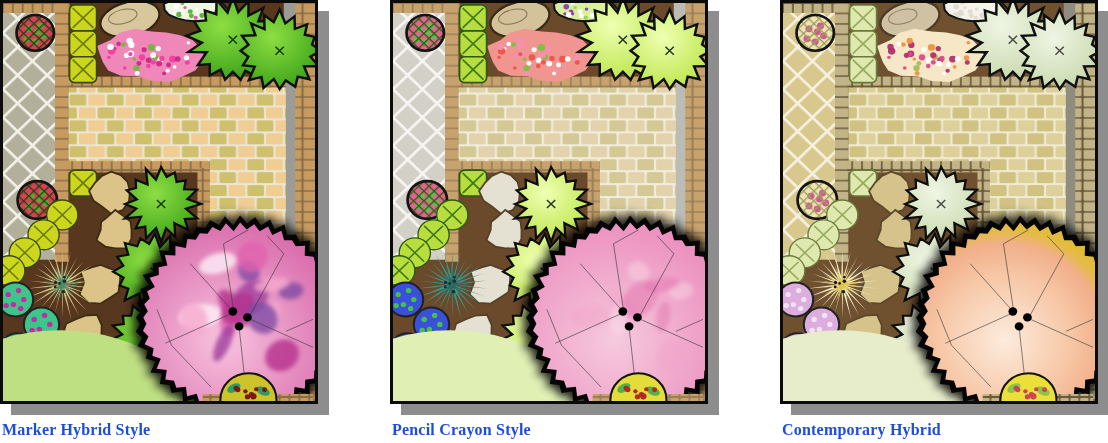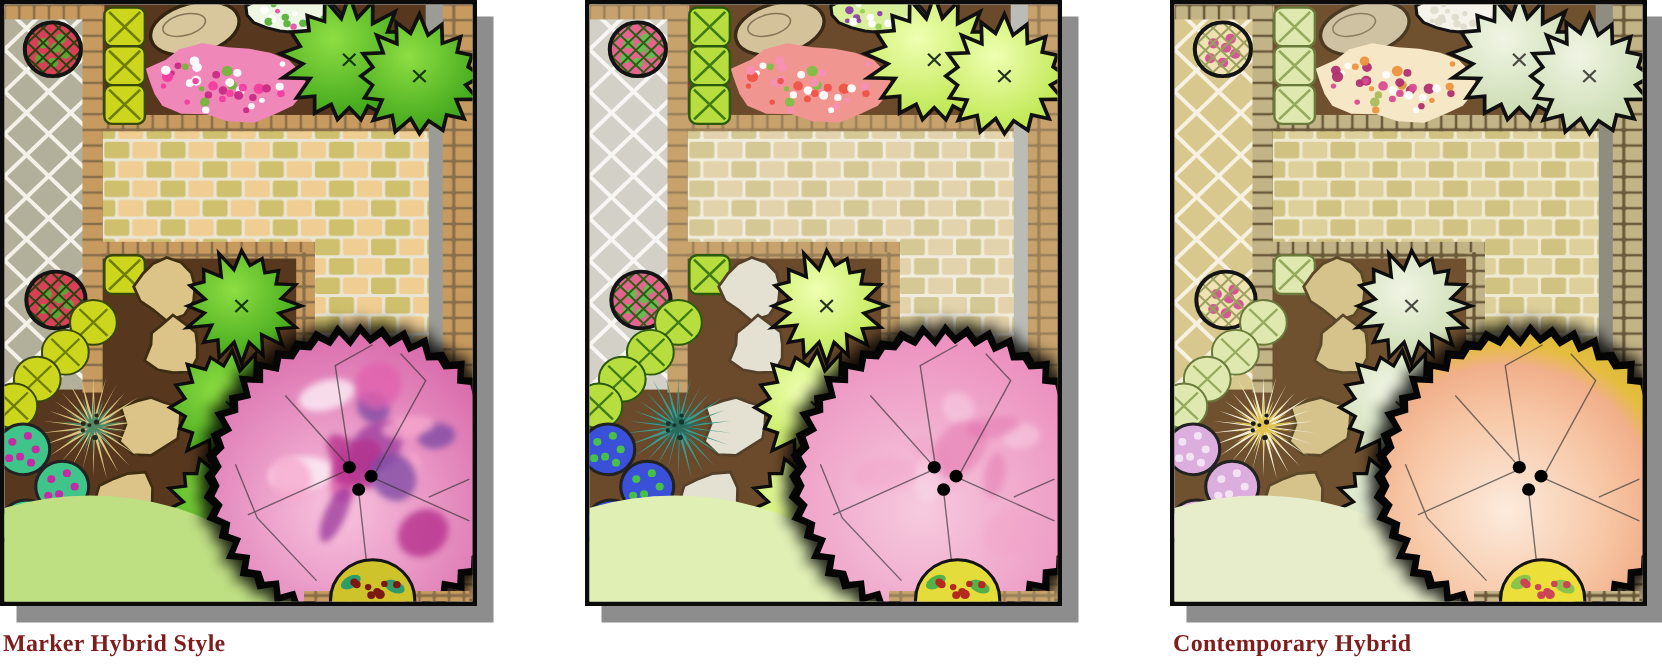--- a/index.html
+++ b/index.html
@@ -5,21 +5,21 @@
   html,body{margin:0;padding:0;background:#ffffff;}
   .page{position:relative;width:1108px;height:443px;background:#ffffff;overflow:hidden;
         font-family:"Liberation Serif",serif;display:flex;align-items:flex-start;}
   figure.panel{margin:0;padding:0;}
   figure.panel + figure.panel{margin-left:72px;}
   figure.panel:nth-child(3){margin-left:67px;}
   .frame{width:312px;height:398px;border:3px solid #0b0b0b;box-shadow:11px 11px 0 #8d8d8d;
          background:#fff;box-sizing:content-box;}
   svg.plan{display:block;width:100%;height:100%;}
   figcaption.caption{margin-top:17px;padding-left:2px;font-weight:bold;font-size:16px;
-         color:#7f1d1d;letter-spacing:.2px;font-family:"Liberation Serif",serif;}
+         color:#1d4ed8;letter-spacing:.2px;font-family:"Liberation Serif",serif;}
 </style>
 </head>
 <body>
 
 <div class="page">
 
   <figure class="panel">
     <div class="frame">
       <svg class="plan" viewBox="0 0 300 400" preserveAspectRatio="none">
           <defs>
@@ -459,20 +459,21 @@
           <circle cx="238.9" cy="393.5" r="2.5" fill="#b42a20" opacity="1"></circle>
           <circle cx="235.1" cy="395.7" r="2.6" fill="#b42a20" opacity="1"></circle>
           <circle cx="251.5" cy="388.7" r="2.4" fill="#b42a20" opacity="1"></circle>
           <circle cx="233.1" cy="390.3" r="2.1" fill="#b42a20" opacity="1"></circle>
           <circle cx="243.5" cy="388.2" r="2.1" fill="#b42a20" opacity="1"></circle>
           <circle cx="224.2" cy="387.1" r="2.5" fill="#b42a20" opacity="1"></circle>
           <circle cx="225.8" cy="388.6" r="2.5" fill="#b42a20" opacity="1"></circle>
           <circle cx="240.7" cy="395.3" r="3.1" fill="#b42a20" opacity="1"></circle>
         </svg>
     </div>
+    <figcaption class="caption">Pencil Crayon Style</figcaption>
   </figure>
 
   <figure class="panel">
     <div class="frame">
       <svg class="plan" viewBox="0 0 300 400" preserveAspectRatio="none">
           <defs>
             <pattern id="lat2" width="20" height="20" patternUnits="userSpaceOnUse" patternTransform="rotate(45)">
               <rect width="20" height="20" fill="#d9c88e"></rect>
               <rect width="20" height="2.6" fill="#f6f1e0"></rect>
               <rect width="2.6" height="20" fill="#f6f1e0"></rect>

